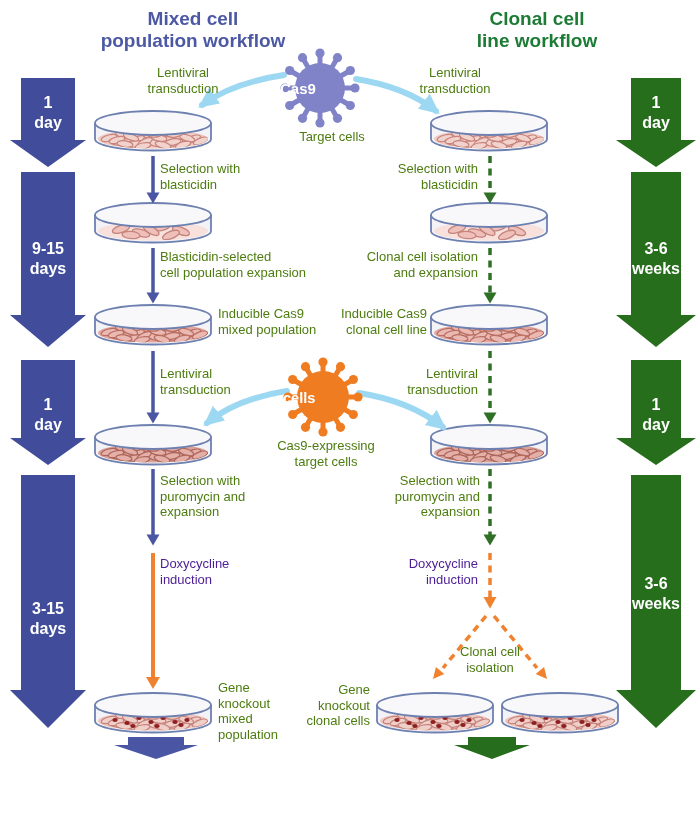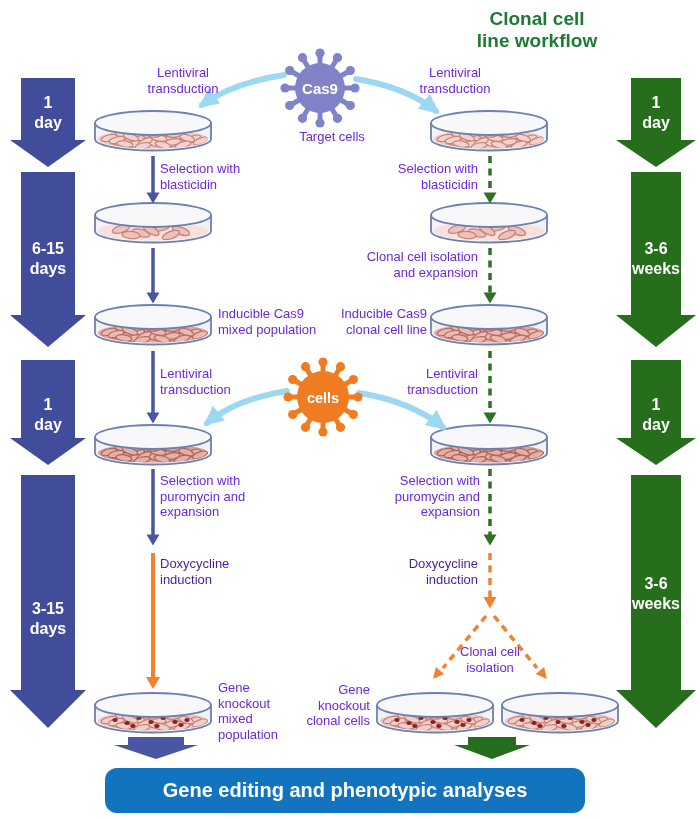--- a/index.html
+++ b/index.html
@@ -4,27 +4,27 @@
 <style>
   *{margin:0;padding:0;box-sizing:border-box}
   html,body{background:#ffffff}
   .canvas{position:relative;width:700px;height:819px;background:#ffffff;
           font-family:"Liberation Sans",sans-serif;overflow:hidden}
   .svglayer{position:absolute;left:0;top:0}
   .hdr{position:absolute;font-size:19px;font-weight:bold;line-height:1.18;
        white-space:pre-line;text-align:center}
   .hdr-mixed{color:#4c58a4}
   .hdr-clonal{color:#1c7b34}
-  .lbl{position:absolute;font-size:13px;line-height:1.2;color:#6d28d9;white-space:pre-line}
+  .lbl{position:absolute;font-size:13px;line-height:1.2;color:#4d7c0f;white-space:pre-line}
   .center-a{text-align:center}
   .right-a{text-align:right}
   .orange{color:#4c1d95}
   .tl{position:absolute;width:80px;text-align:center;color:#ffffff;font-size:16px;
       font-weight:bold;line-height:1.22;white-space:pre-line}
-  .viruslabel{position:absolute;color:#ffffff;font-weight:bold;text-align:center}
+  .viruslabel{position:absolute;color:#ffffff;font-weight:bold;text-align:left}
   .banner{position:absolute;left:105px;top:768px;width:480px;height:45px;background:#1273bf;
           border-radius:12px;color:#ffffff;font-size:20px;font-weight:bold;
           display:flex;align-items:center;justify-content:center}
   .wall{fill:#f3f3f7;stroke:#6d80b0;stroke-width:1.8}
   .rim{fill:#f8f8fb;stroke:#6d80b0;stroke-width:1.8}
 </style>
 </head>
 <body>
 
 <div class="canvas">
@@ -250,48 +250,54 @@
           <line x1="20.78460969082652" y1="-12.00000000000001" x2="27.712812921102028" y2="-16.000000000000014" stroke="#f07c22" stroke-width="5"></line>
           <circle cx="30.310889132455344" cy="-17.500000000000014" r="4.6" fill="#f07c22"></circle>
         </g>
     <circle r="26" fill="#f07c22"></circle>
   </g>
 
   <polygon fill="#4a55a4" points="128,737 184,737 184,745 198,745 156,759 114,745 128,745"></polygon>
   <polygon fill="#266d1d" points="468,737 516,737 516,745 530,745 492,759 454,745 468,745"></polygon>
 </svg>
 
+<div class="hdr hdr-mixed" style="left:63px;top:8px;width:260px">Mixed cell
+population workflow</div>
 <div class="hdr hdr-clonal" style="left:407px;top:8px;width:260px">Clonal cell
 line workflow</div>
 
 <div class="tl" style="left:8px;top:93px">1
 day</div>
-<div class="tl" style="left:8px;top:239px">6-15
+<div class="tl" style="left:8px;top:239px">9-15
 days</div>
 <div class="tl" style="left:8px;top:395px">1
 day</div>
 <div class="tl" style="left:8px;top:599px">3-15
 days</div>
 <div class="tl" style="left:616px;top:93px">1
 day</div>
 <div class="tl" style="left:616px;top:239px">3-6
 weeks</div>
 <div class="tl" style="left:616px;top:395px">1
 day</div>
 <div class="tl" style="left:616px;top:574px">3-6
 weeks</div>
 
 <div class="viruslabel" style="left:280px;top:80px;width:80px;font-size:15px">Cas9</div>
 <div class="viruslabel" style="left:283px;top:390px;width:80px;font-size:14.5px">cells</div>
 <div class="lbl center-a" style="left:262px;top:129px;width:140px">Target cells</div>
+<div class="lbl center-a" style="left:251px;top:438px;width:150px">Cas9-expressing
+target cells</div>
 
 <div class="lbl center-a" style="left:113px;top:65px;width:140px">Lentiviral
 transduction</div>
 <div class="lbl" style="left:160px;top:161px">Selection with
 blasticidin</div>
+<div class="lbl" style="left:160px;top:249px">Blasticidin-selected
+cell population expansion</div>
 <div class="lbl" style="left:218px;top:306px">Inducible Cas9
 mixed population</div>
 <div class="lbl" style="left:160px;top:366px">Lentiviral
 transduction</div>
 <div class="lbl" style="left:160px;top:473px">Selection with
 puromycin and
 expansion</div>
 <div class="lbl orange" style="left:160px;top:556px">Doxycycline
 induction</div>
 <div class="lbl" style="left:218px;top:680px">Gene
@@ -313,17 +319,14 @@
 puromycin and
 expansion</div>
 <div class="lbl orange right-a" style="right:222px;top:556px">Doxycycline
 induction</div>
 <div class="lbl center-a" style="left:425px;top:644px;width:130px">Clonal cell
 isolation</div>
 <div class="lbl right-a" style="right:330px;top:682px">Gene
 knockout
 clonal cells</div>
 
-<div class="banner">
-  <span>Gene editing and phenotypic analyses</span>
+
 </div>
 
-</div>
-
 </body></html>

